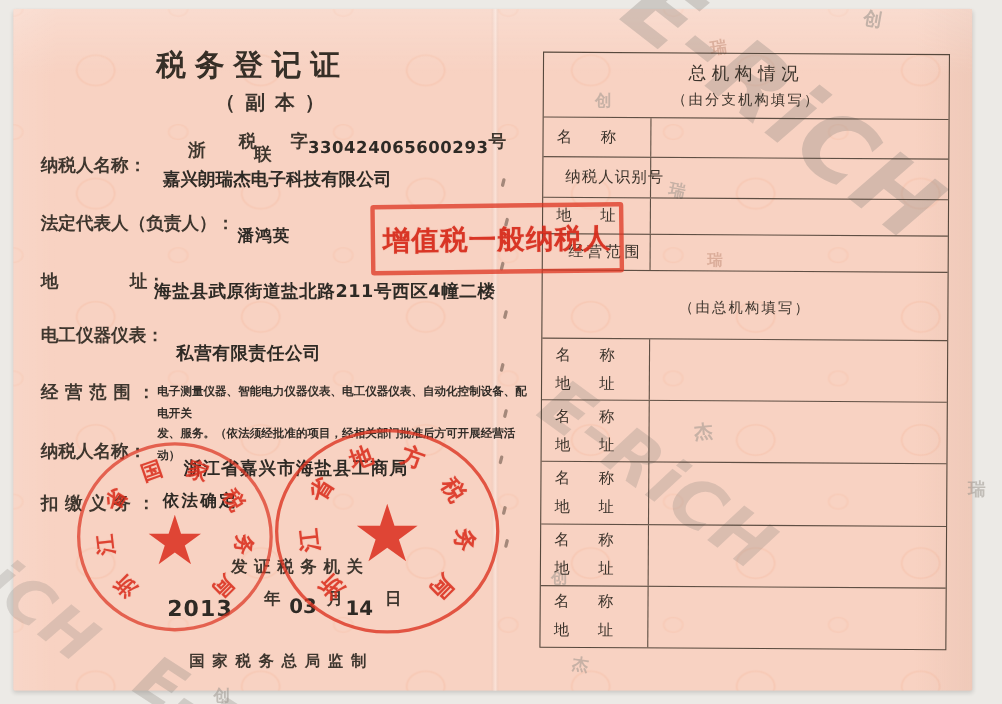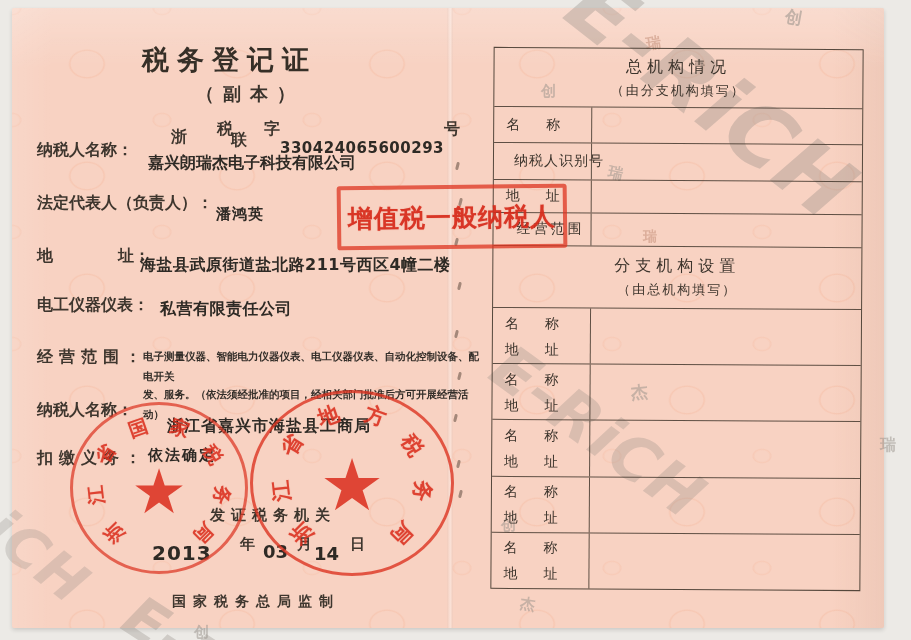--- a/index.html
+++ b/index.html
@@ -111,35 +111,35 @@
   <span class="wm-ch" style="left:194px;top:623px;font-size:15px;opacity:.5;">创</span>
   <span class="wm-ch" style="left:880px;top:435px;font-size:16px;opacity:.5;">瑞</span>
 
   <div class="ink title" style="left:142px;top:44px;text-align:center;">税务登记证</div>
   <div class="ink subtitle" style="left:196px;top:84px;">（副本）</div>
 
   <span class="ink lbl" style="left:171px;top:128px;">浙</span>
   <span class="ink lbl" style="left:217px;top:120px;">税</span>
   <span class="ink lbl" style="left:231px;top:131px;">联</span>
   <span class="ink lbl" style="left:264px;top:120px;">字</span>
-  <span class="ink val" style="left:280px;top:140px;font-size:15px;letter-spacing:.5px;">330424065600293</span>
+  <span class="ink val" style="left:280px;top:126px;font-size:15px;letter-spacing:.5px;">330424065600293</span>
   <span class="ink lbl" style="left:444px;top:120px;">号</span>
 
   <div class="ink lbl" style="left:37px;top:141px;">纳税人名称：</div>
   <div class="ink lbl" style="left:37px;top:194px;">法定代表人（负责人）：</div>
 
   <div class="ink val" style="left:148px;top:154px;">嘉兴朗瑞杰电子科技有限公司</div>
   <div class="ink val" style="left:216px;top:206px;font-size:15px;letter-spacing:1px;">潘鸿英</div>
 
   <span class="ink lbl" style="left:37px;top:247px;">地</span>
   <span class="ink lbl" style="left:118px;top:247px;">址：</span>
   <div class="ink val" style="left:140px;top:256px;letter-spacing:.5px;">海盐县武原街道盐北路211号西区4幢二楼</div>
 
   <div class="ink lbl" style="left:37px;top:296px;">电工仪器仪表：</div>
-  <div class="ink val" style="left:160px;top:300px;letter-spacing:.5px;text-align:center;">私营有限责任公司</div>
+  <div class="ink val" style="left:160px;top:312px;letter-spacing:.5px;text-align:center;">私营有限责任公司</div>
 
   <div class="ink lbl" style="left:37px;top:348px;letter-spacing:6px;">经营范围：</div>
   <div class="ink small-scope" style="left:143px;top:347px;">电子测量仪器、智能电力仪器仪表、电工仪器仪表、自动化控制设备、配电开关</div>
   <div class="ink small-scope" style="left:143px;top:385px;">发、服务。（依法须经批准的项目，经相关部门批准后方可开展经营活动）</div>
 
   <div class="ink lbl" style="left:37px;top:401px;">纳税人名称：</div>
   <div class="ink val" style="left:167px;top:417px;letter-spacing:1px;">浙江省嘉兴市海盐县工商局</div>
 
   <div class="ink lbl" style="left:37px;top:449px;letter-spacing:6px;">扣缴义务：</div>
   <div class="ink val" style="left:148px;top:447px;font-size:15px;letter-spacing:2px;">依法确定</div>
@@ -178,21 +178,20 @@
         </div>
       <div class="tvalue"></div>
     </div>
     <div class="trow" style="height:32px;">
       <div class="tlabel" style="padding-left:8px;">
           <span class="sp-med">经营范围</span>
         </div>
       <div class="tvalue"></div>
     </div>
     <div class="trow thead" style="height:61px;">
-      <div class="t1">分支机构设置</div>
       <div class="t2">（由总机构填写）</div>
     </div>
 
     <div class="trow" style="flex:1;">
       <div class="tlabel two-line">
         <span class="sp-wide">名称</span>
         <span class="sp-wide">地址</span>
       </div>
       <div class="tvalue"></div>
     </div>

